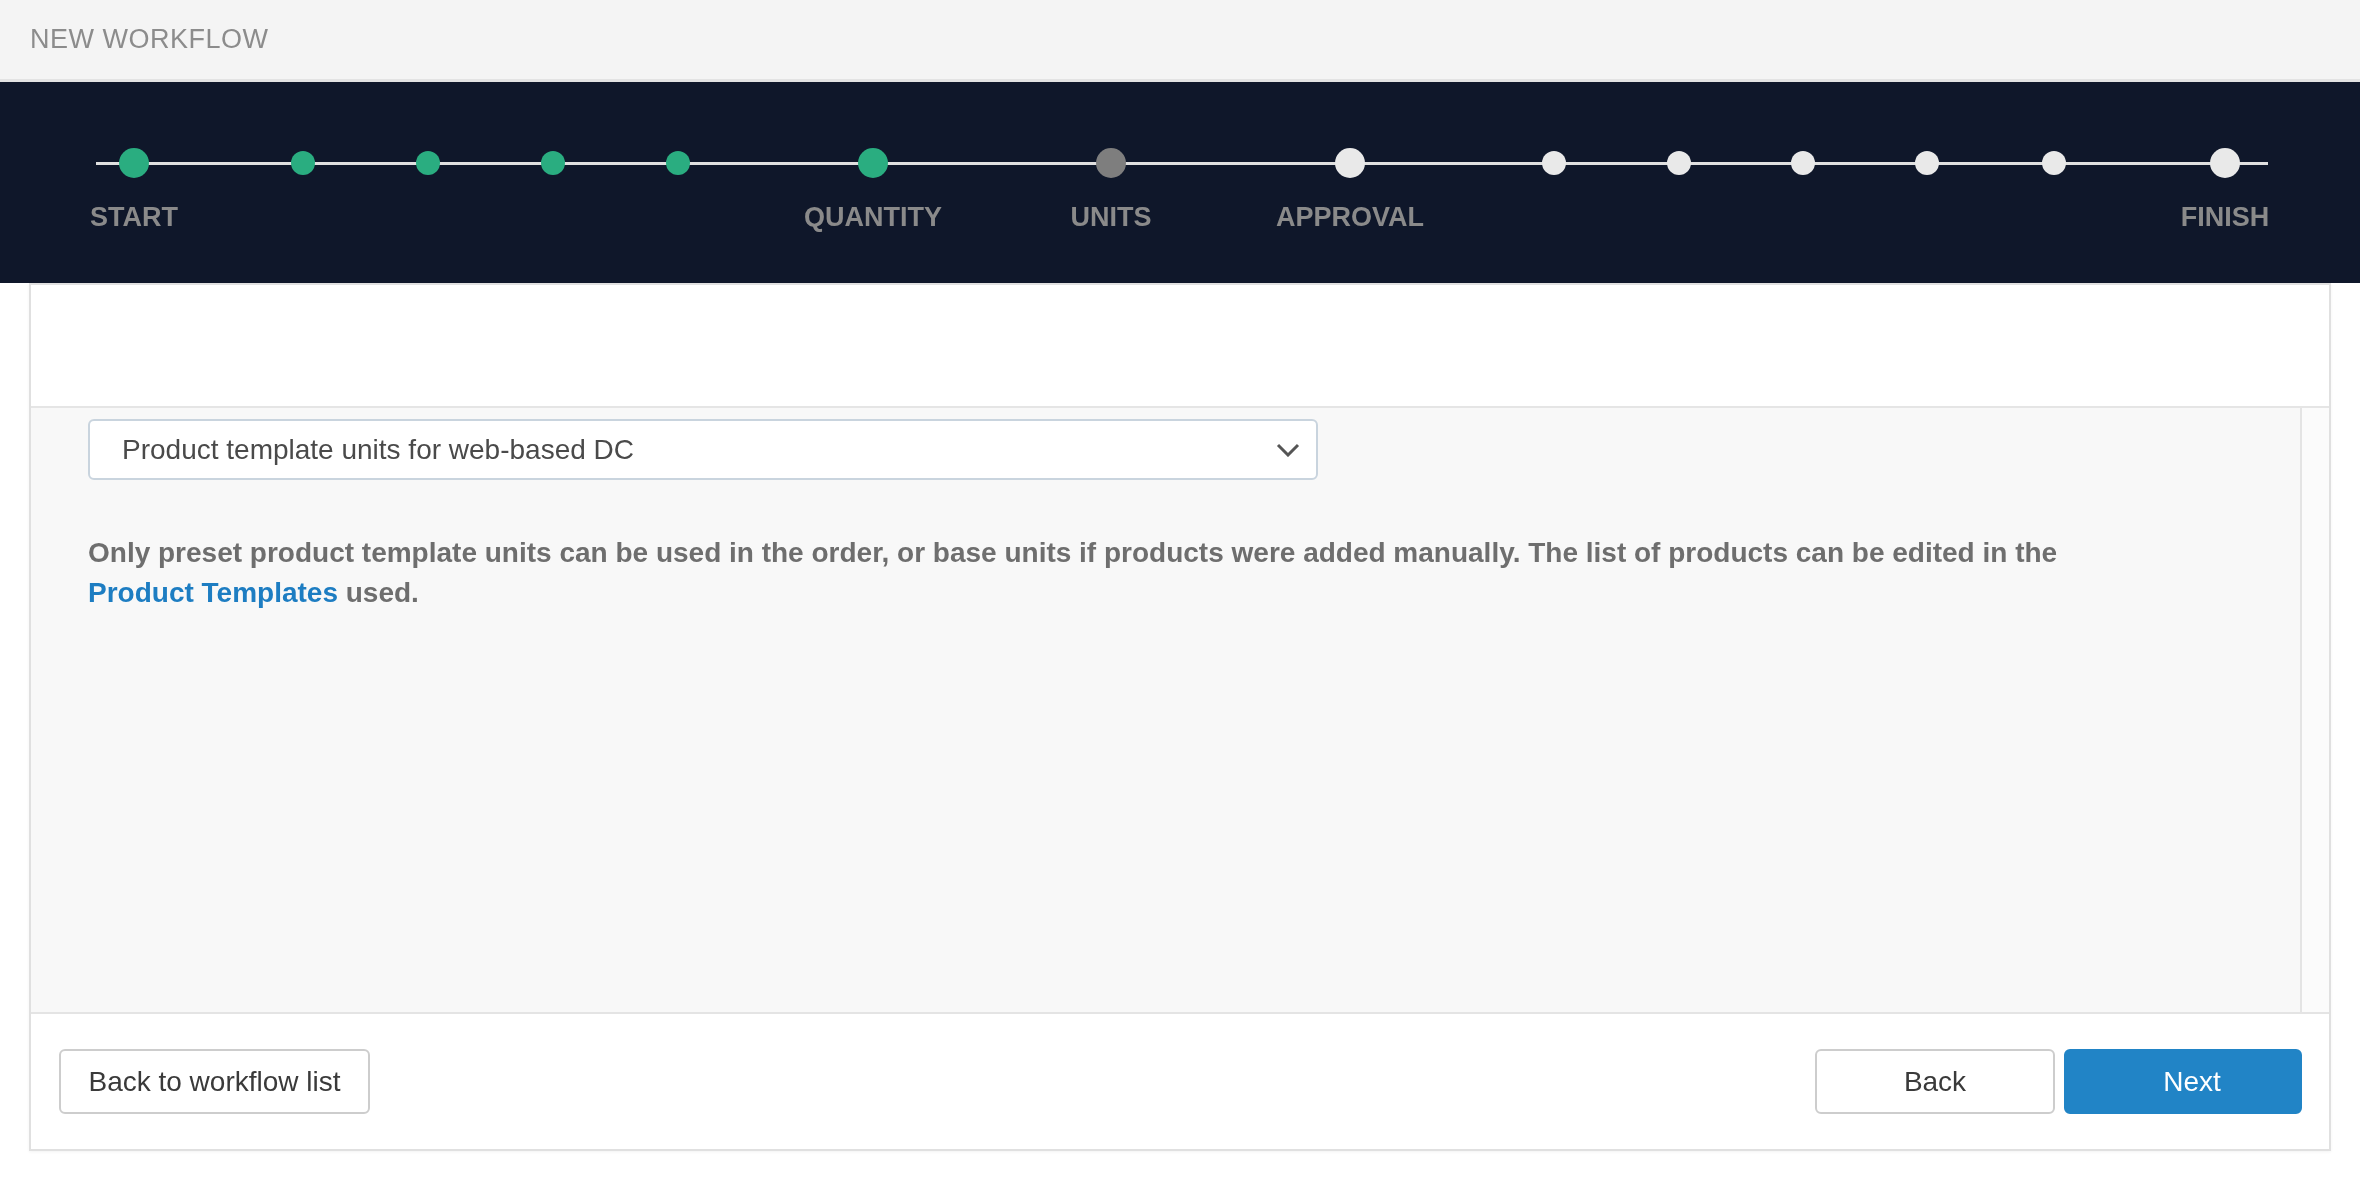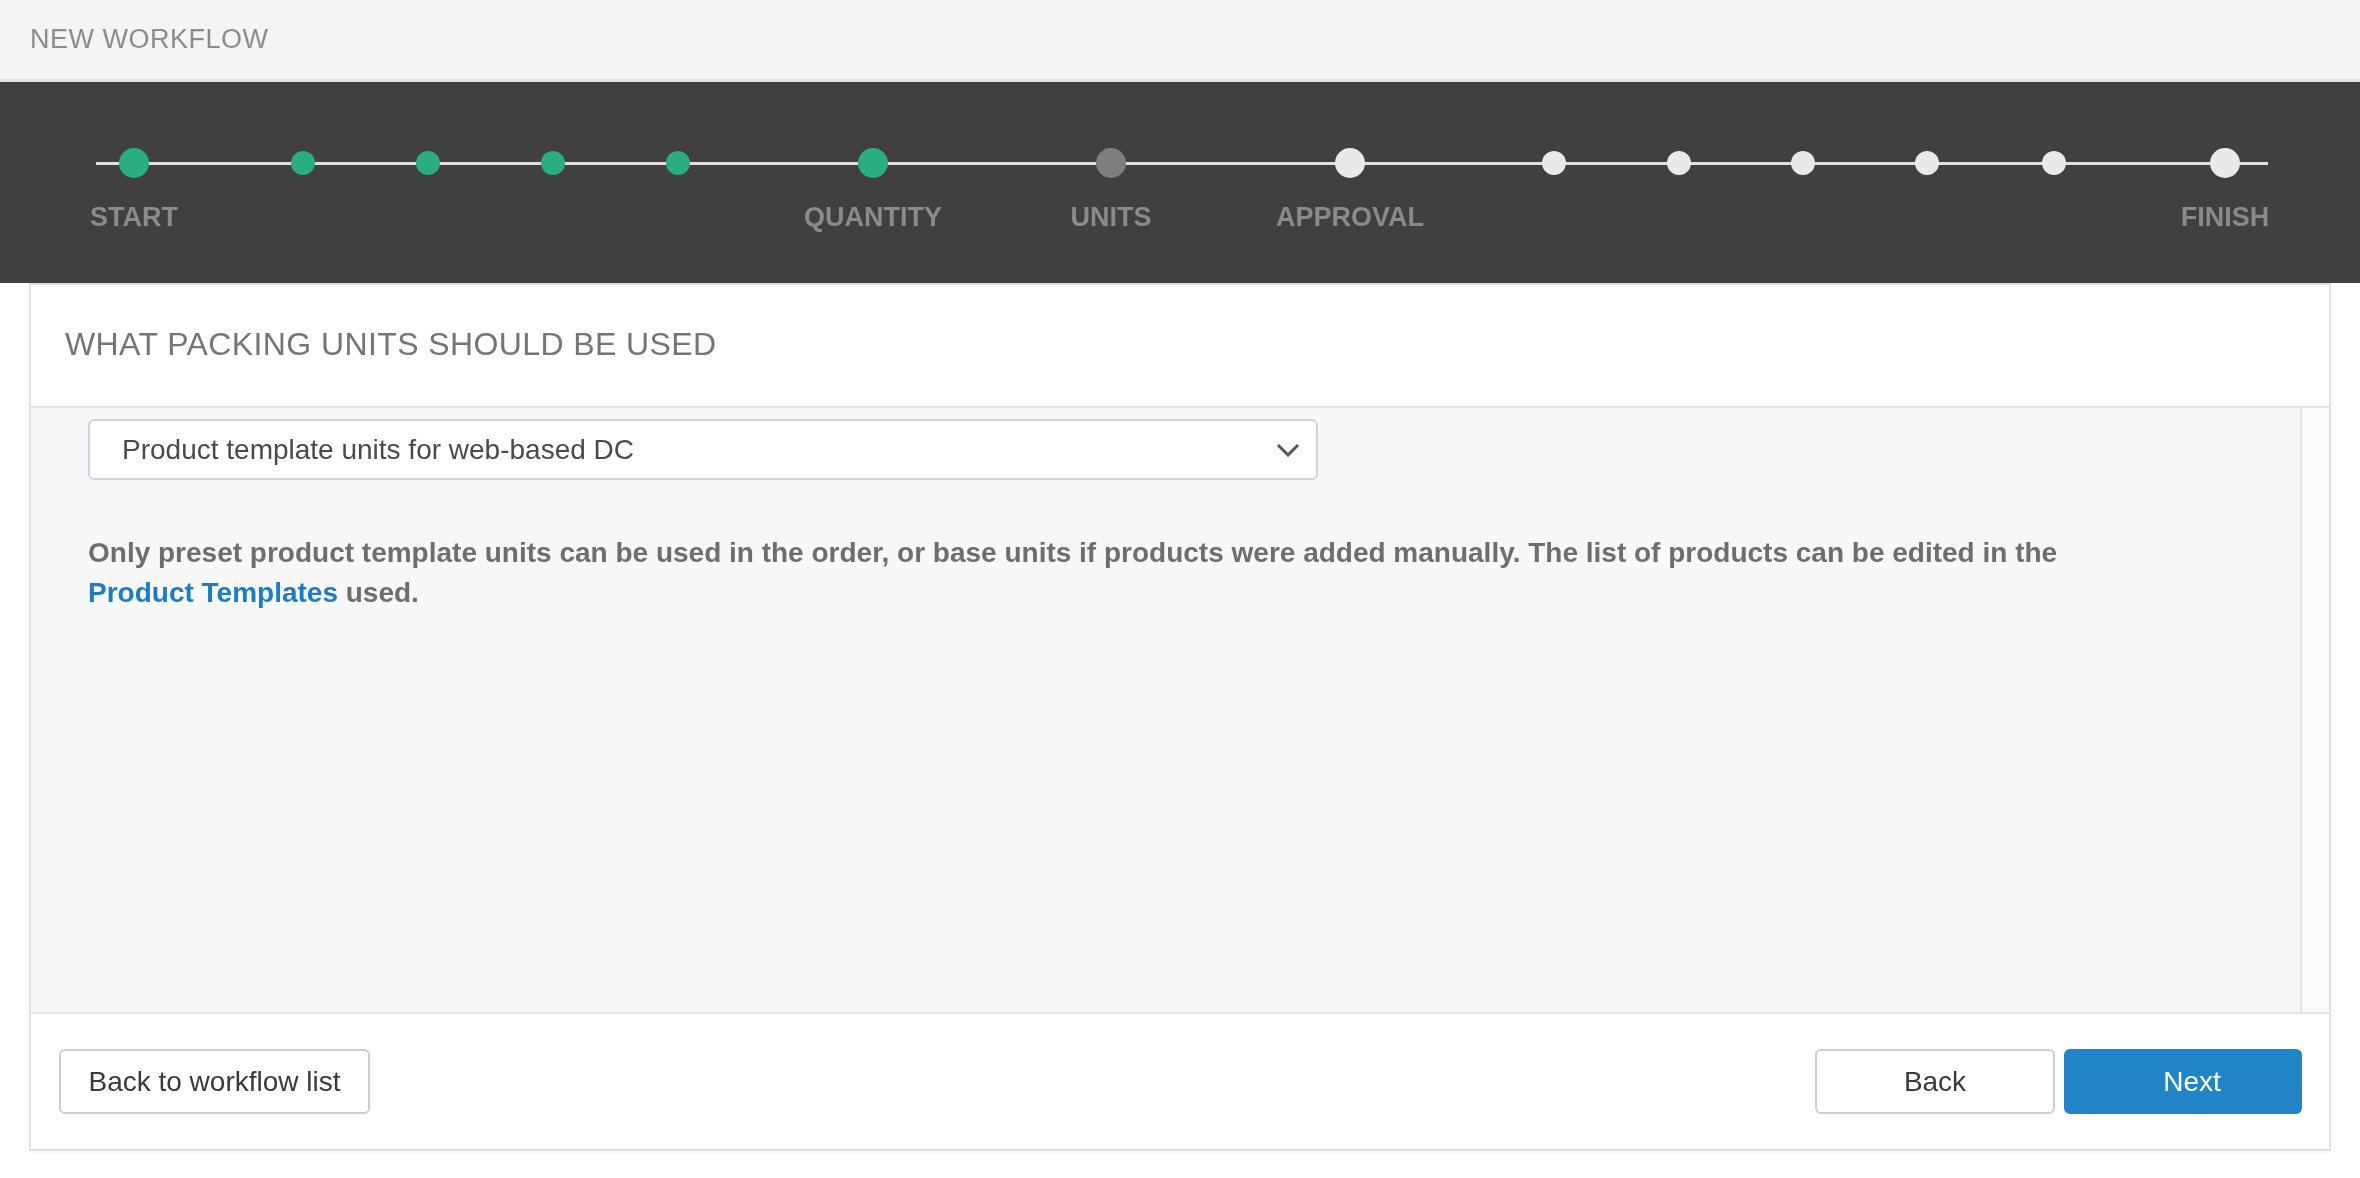--- a/index.html
+++ b/index.html
@@ -5,21 +5,21 @@
   html,body{margin:0;padding:0;background:#ffffff;}
   body{width:2360px;height:1178px;font-family:"Liberation Sans",sans-serif;overflow:hidden;}
   #app{position:relative;width:2036px;height:1178px;background:#ffffff;}
 
   
   .top-header{position:absolute;left:0;top:0;width:2360px;height:82px;background:#f4f4f4;
     border-bottom:3px solid #e3e3e3;box-sizing:border-box;display:flex;align-items:center;}
   .top-header .hdr-title{margin-left:30px;font-size:27px;color:#8c8c8c;letter-spacing:0.5px;}
 
   
-  #stepper{position:absolute;left:0;top:82px;width:2360px;height:201px;background:#404040;}
+  #stepper{position:absolute;left:0;top:82px;width:2360px;height:201px;background:#0f172a;}
   .track{position:absolute;left:96px;top:80px;width:2172px;height:3px;background:#e0e0e0;}
   .dot{position:absolute;border-radius:50%;}
   .dot.major{width:30px;height:30px;top:66px;}
   .dot.minor{width:24px;height:24px;top:69px;}
   .dot.done{background:#2aad80;}
   .dot.current{background:#7e7e7e;}
   .dot.todo{background:#e9e9e9;}
   .step-label{position:absolute;top:120px;transform:translateX(-50%);font-size:27px;font-weight:bold;
     color:#8a8a8a;white-space:nowrap;}
 
@@ -81,21 +81,20 @@
       <div class="dot minor todo" style="left: 1542px;"></div>
       <div class="dot minor todo" style="left: 1667px;"></div>
       <div class="dot minor todo" style="left: 1791px;"></div>
       <div class="dot minor todo" style="left: 1915px;"></div>
       <div class="dot minor todo" style="left: 2042px;"></div>
       <div class="dot major todo" style="left: 2210px;"></div>
       <div class="step-label" style="left: 2225px;">FINISH</div>
     </div>
 
   <div class="panel"></div>
-  <div class="panel-title">WHAT PACKING UNITS SHOULD BE USED</div>
   <div class="hdr-divider"></div>
   <div class="panel-body"></div>
   <div class="gutter"></div>
   <div class="footer-divider"></div>
 
   <div class="select-box" role="combobox" aria-expanded="false">
     <span class="sel-value">Product template units for web-based DC</span>
     <svg class="chev" width="24" height="14" viewBox="0 0 24 14">
       <polyline points="2,2 12,12 22,2" fill="none" stroke="#555555" stroke-width="3"></polyline>
     </svg>

